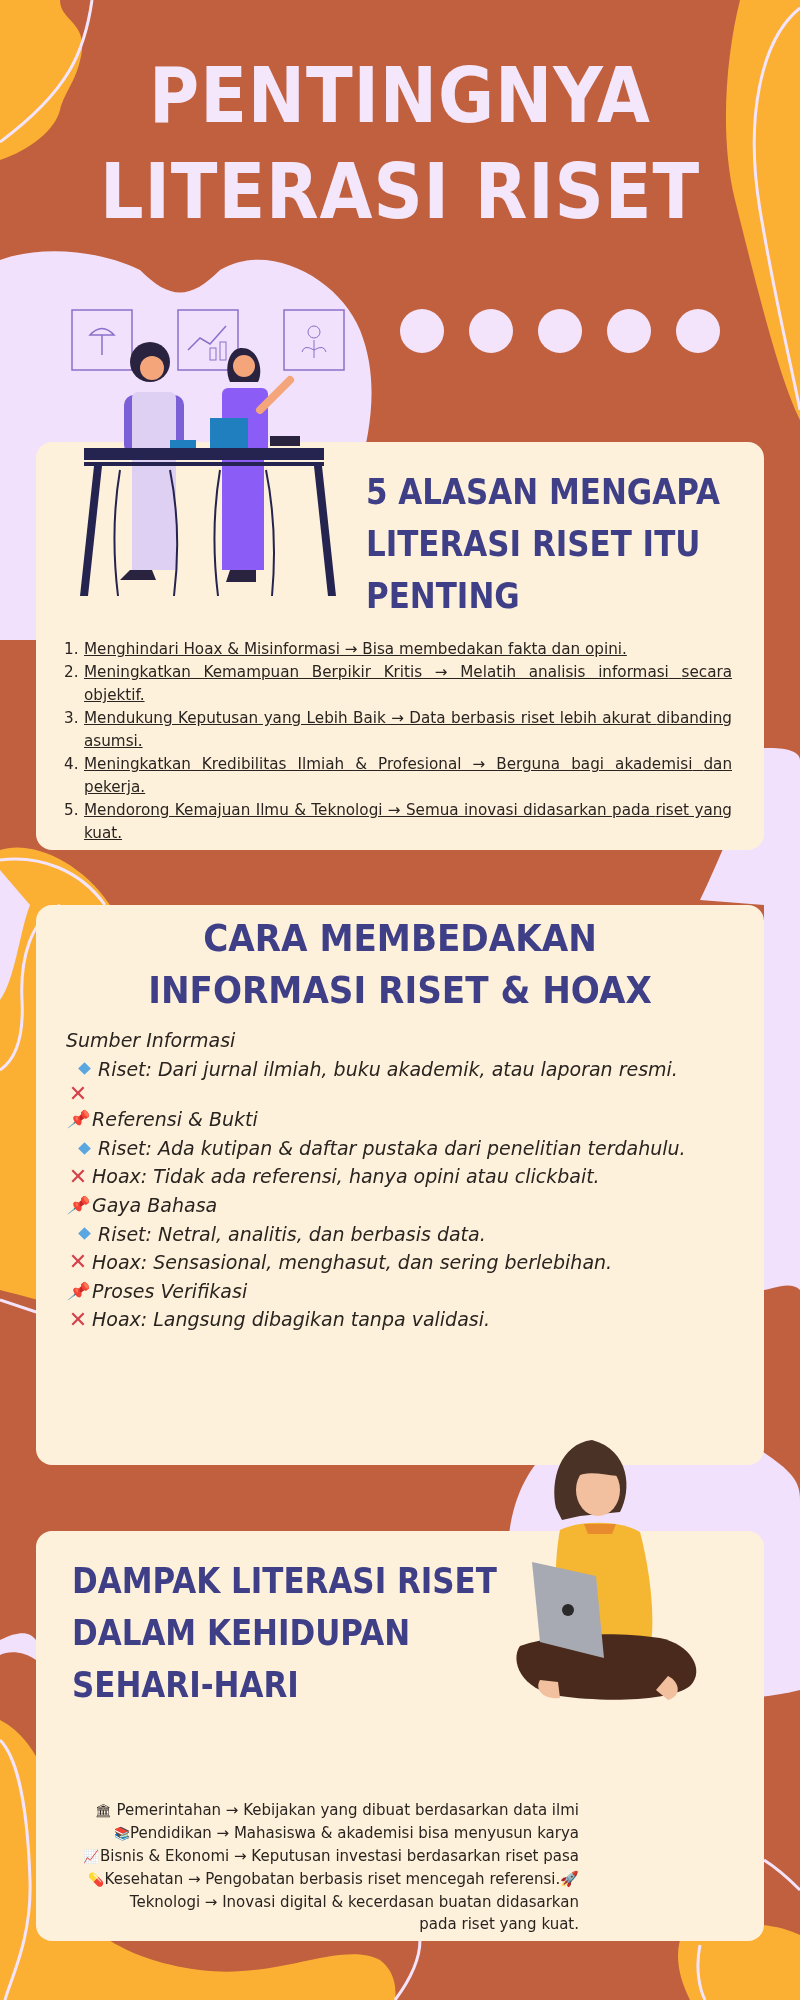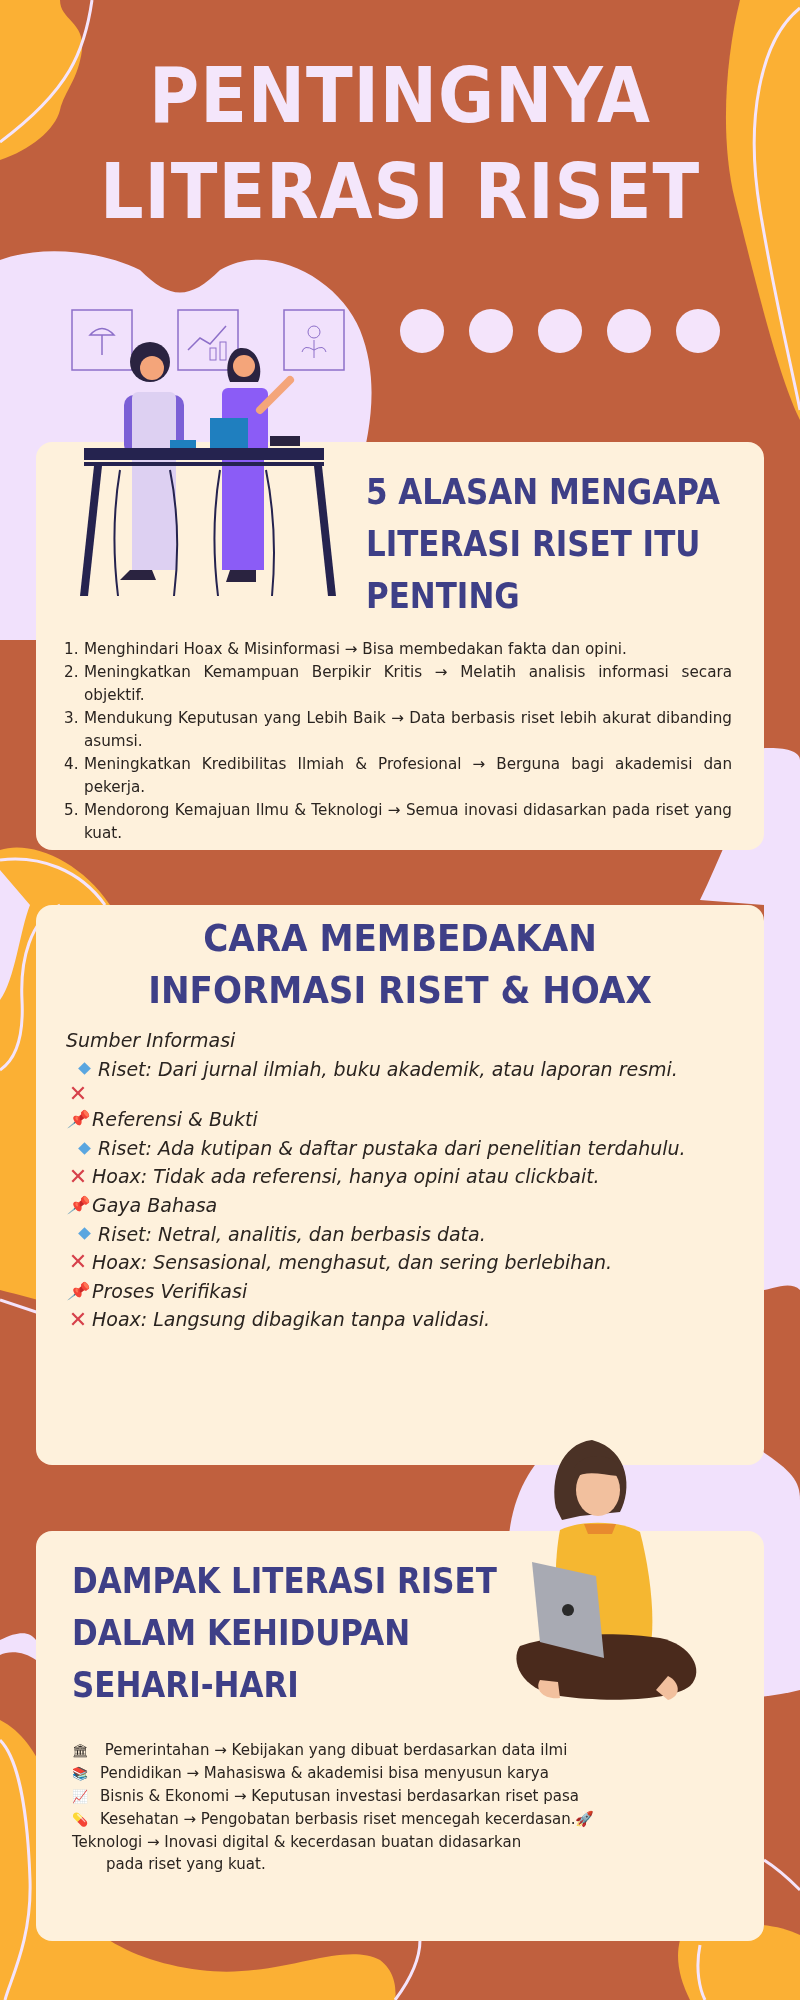--- a/index.html
+++ b/index.html
@@ -28,31 +28,31 @@
     color: #3e3f87; font-weight: bold; font-family: "DejaVu Sans", sans-serif;
     letter-spacing: 0px;
   }
   .h1 { position: absolute; left: 366px; top: 466px; font-size: 36px; line-height: 52px; z-index: 3; transform: scaleX(0.86); transform-origin: left; }
   .h2 { position: absolute; left: 36px; top: 912px; width: 728px; text-align: center; font-size: 38px; line-height: 52px; z-index: 3; transform: scaleX(0.9); transform-origin: center; }
   .h3 { position: absolute; left: 72px; top: 1555px; font-size: 36px; line-height: 52px; z-index: 3; transform: scaleX(0.86); transform-origin: left; }
 
   .reasons { position: absolute; left: 64px; top: 638px; width: 668px; z-index: 3; color: #2a2420; font-size: 15.2px; line-height: 23px; }
   .reason { display: flex; text-align: justify; }
   .reason .num { width: 20px; flex: none; }
-  .reason .txt { flex: 1; }
+  .reason .txt { flex: 1; text-decoration: underline; }
 
   .compare { position: absolute; left: 66px; top: 1026px; z-index: 3; color: #2a2420; font-size: 19px; line-height: 28.6px; }
   .crow { display: flex; align-items: center; white-space: nowrap; font-style: italic; }
   .ico { display: inline-flex; width: 24px; justify-content: center; align-items: center; flex: none; margin-right: 2px; }
   .diamond { width: 9px; height: 9px; background: #5aa6e0; transform: rotate(45deg); }
   .xmark { color: #d6404a; font-weight: bold; font-size: 22px; line-height: 1; }
   .pin { color: #e0324a; font-size: 17px; }
   .indent1 { padding-left: 6px; text-align: right; }
 
-  .impacts { position: absolute; left: 72px; top: 1739px; z-index: 3; color: #2a2420; font-size: 15px; line-height: 22px; }
+  .impacts { position: absolute; left: 72px; top: 1799px; z-index: 3; color: #2a2420; font-size: 15px; line-height: 22px; text-align: right; }
   .irow { white-space: nowrap; }
   .cont { padding-left: 34px; }
   .emoji { display: inline-block; width: 28px; font-size: 13px; }
 </style>
 </head>
 <body>
 
 <svg class="bg" viewBox="0 0 800 2000" xmlns="http://www.w3.org/2000/svg">
 
   <path d="M0 0 L60 0 C60 20 85 22 82 50 C78 80 65 90 60 110 C55 130 30 150 0 160 Z" fill="#fbb034"></path>
@@ -250,21 +250,21 @@
   <div class="irow">
     <span class="emoji">🏛</span><span> Pemerintahan → Kebijakan yang dibuat berdasarkan data ilmi</span>
   </div>
   <div class="irow">
     <span class="emoji">📚</span><span>Pendidikan → Mahasiswa &amp; akademisi bisa menyusun karya</span>
   </div>
   <div class="irow">
     <span class="emoji">📈</span><span>Bisnis &amp; Ekonomi → Keputusan investasi berdasarkan riset pasa</span>
   </div>
   <div class="irow">
-    <span class="emoji">💊</span><span>Kesehatan → Pengobatan berbasis riset mencegah kecerdasan.🚀</span>
+    <span class="emoji">💊</span><span>Kesehatan → Pengobatan berbasis riset mencegah referensi.🚀</span>
   </div>
   <div class="irow">
     <span>Teknologi → Inovasi digital &amp; kecerdasan buatan didasarkan</span>
   </div>
   <div class="irow cont">
     <span>pada riset yang kuat.</span>
   </div>
 </div>
 
 </body></html>

